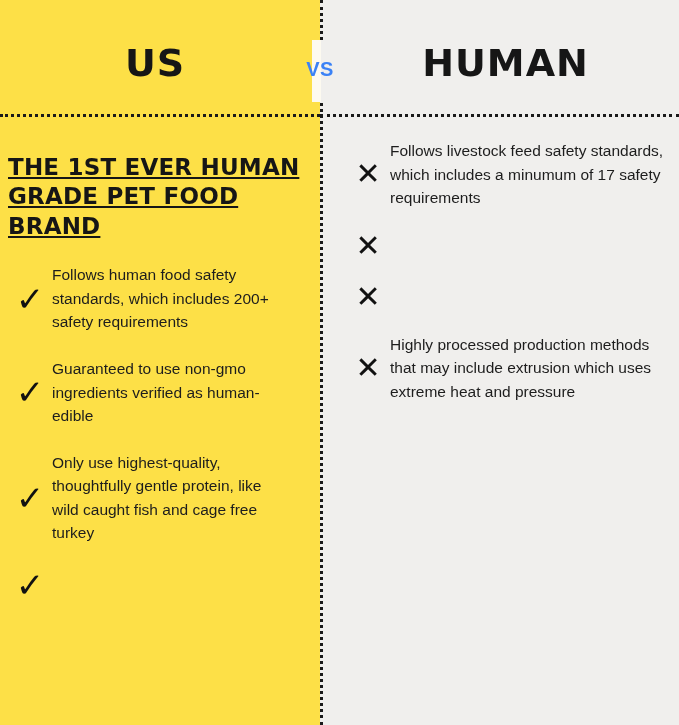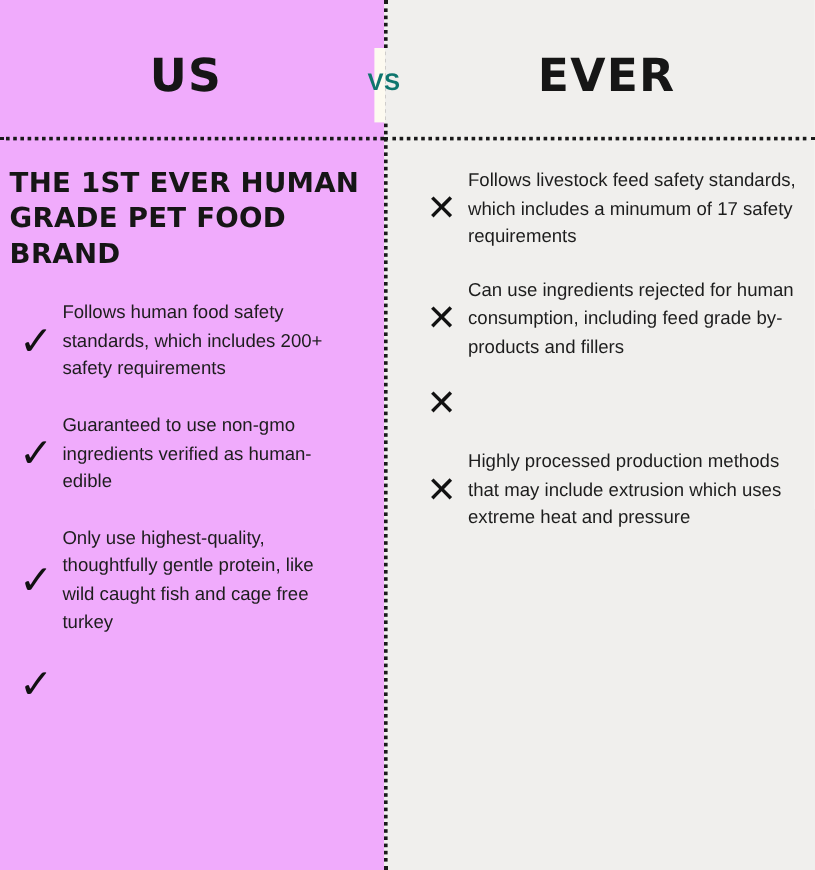--- a/index.html
+++ b/index.html
@@ -19,21 +19,21 @@
     height: 725px;
     display: flex;
   }
   .col {
     position: relative;
     box-sizing: border-box;
     height: 725px;
   }
   .col-us {
     width: 320px;
-    background: #f0abfc;
+    background: #fde047;
     padding: 0 18px 0 8px;
   }
   .col-them {
     width: 359px;
     background: #f0efed;
     padding: 0 14px 0 26px;
   }
   .vs-divider {
     position: absolute;
     left: 320px;
@@ -55,21 +55,21 @@
   .vs-mask-right { background: #f0efed; left: 321px; width: 9px; }
   .vs-text {
     position: absolute;
     left: 299px;
     top: 58px;
     width: 42px;
     text-align: center;
     font-size: 20px;
     font-weight: bold;
     letter-spacing: 0.5px;
-    color: #0f766e;
+    color: #3b82f6;
     z-index: 6;
   }
   .heading {
     text-align: center;
     font-size: 38px;
     font-weight: bold;
     letter-spacing: 1px;
     color: #161616;
     padding-top: 44px;
     line-height: 1;
@@ -84,23 +84,24 @@
     height: 0;
   }
   .col-us .dotted-rule { margin-left: -8px; margin-right: -18px; }
   .col-them .dotted-rule { margin-left: -26px; margin-right: -14px; }
   .subhead {
     font-size: 23px;
     font-weight: bold;
     letter-spacing: 0.2px;
     line-height: 1.28;
     color: #161616;
-    margin-top: 22px;
+    margin-top: 36px;
     font-family: "DejaVu Sans", sans-serif;
     text-transform: uppercase;
+    text-decoration: underline;
   }
   .col-them .subhead { margin-left: 14px; }
   .list {
     margin-top: 22px;
   }
   .item {
     display: flex;
     align-items: center;
     margin-bottom: 23px;
   }
@@ -146,30 +147,29 @@
         <div class="mark mark-check">✓</div>
         <div class="item-text">Only use highest-quality, thoughtfully gentle protein, like wild caught fish and cage free turkey</div>
       </div>
       <div class="item">
         <div class="mark mark-check">✓</div>
       </div>
     </div>
   </div>
 
   <div class="col col-them">
-    <div class="heading heading-them">EVER</div>
+    <div class="heading heading-them">HUMAN</div>
     <div class="dotted-rule"></div>
     <div class="list">
       <div class="item">
         <div class="mark mark-x">✕</div>
         <div class="item-text">Follows livestock feed safety standards, which includes a minumum of 17 safety requirements</div>
       </div>
       <div class="item">
         <div class="mark mark-x">✕</div>
-        <div class="item-text">Can use ingredients rejected for human consumption, including feed grade by-products and fillers</div>
       </div>
       <div class="item">
         <div class="mark mark-x">✕</div>
       </div>
       <div class="item">
         <div class="mark mark-x">✕</div>
         <div class="item-text">Highly processed production methods that may include extrusion which uses extreme heat and pressure</div>
       </div>
     </div>
   </div>

